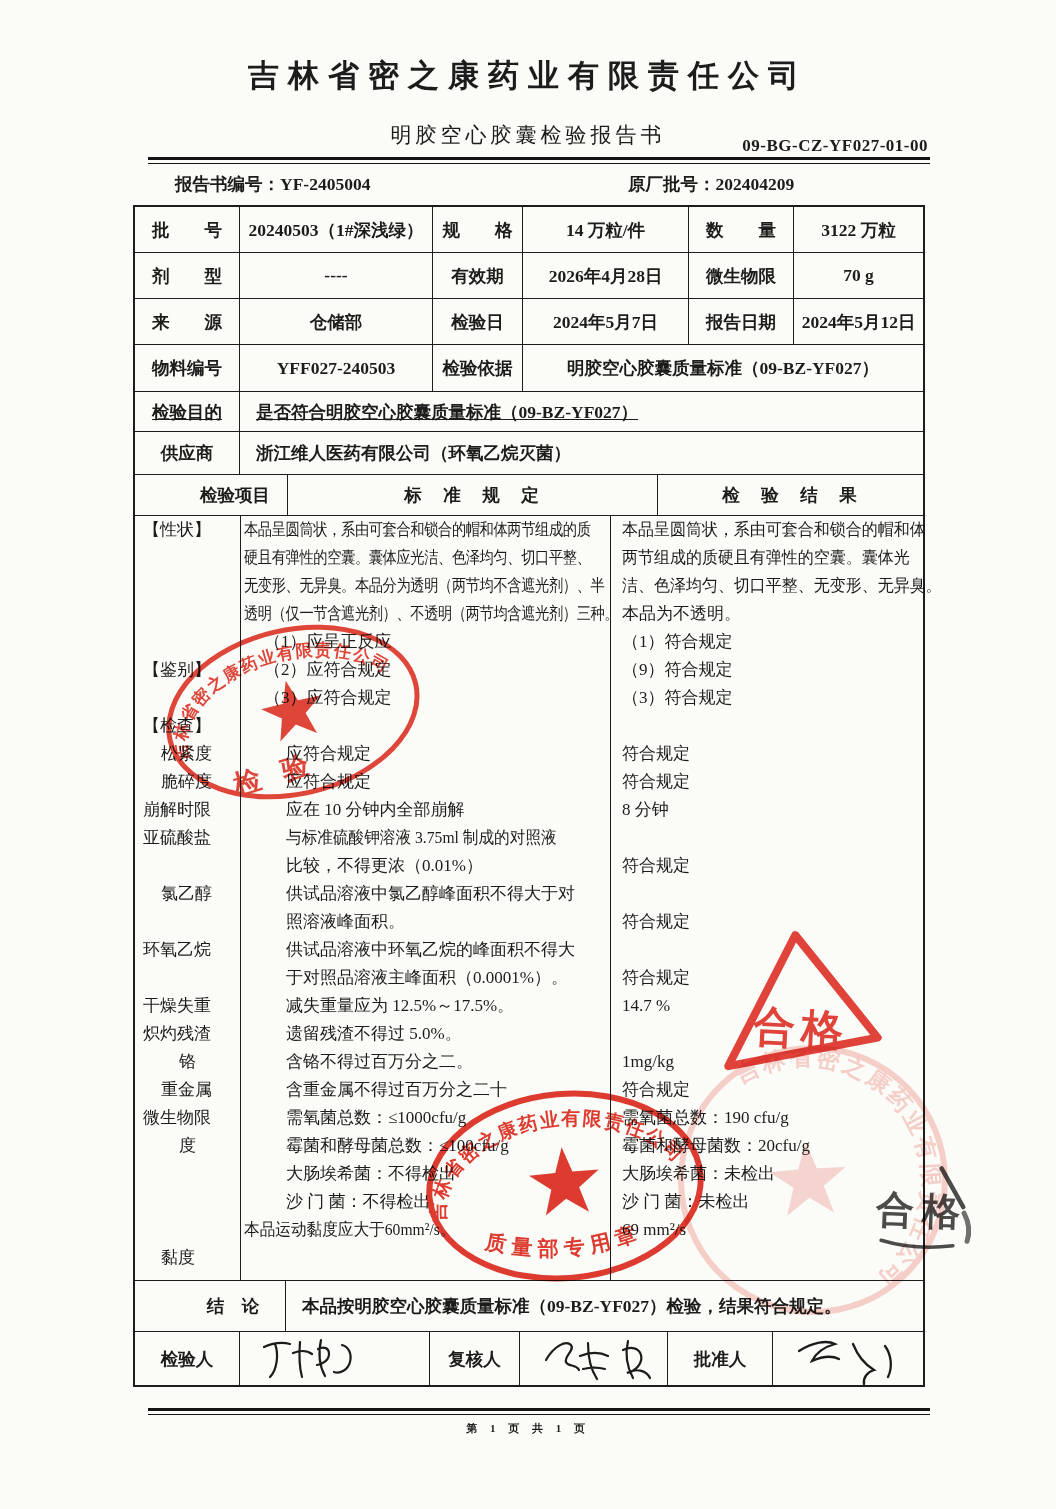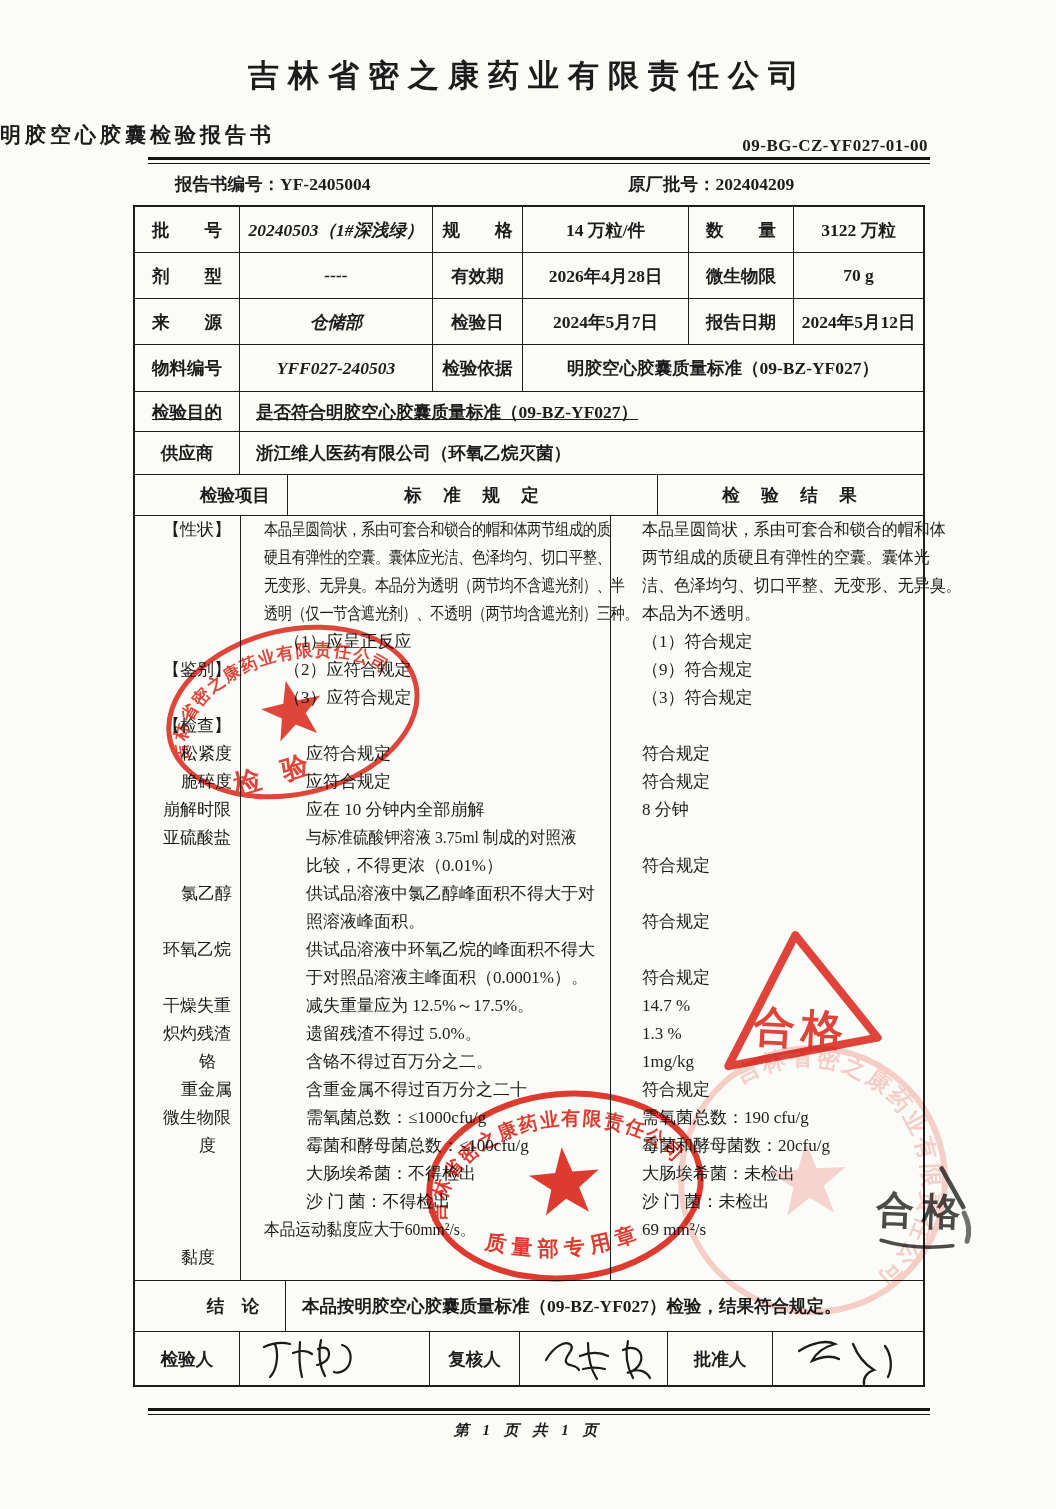--- a/index.html
+++ b/index.html
@@ -6,50 +6,50 @@
   body{
     width:1056px;height:1509px;background:#fbfbf8;overflow:hidden;
     font-family:"Liberation Serif","DejaVu Serif",serif;color:#1c1c1c;
     position:relative;
     -webkit-font-smoothing:antialiased;
   }
   .page{position:absolute;inset:0;}
   
   .company-title{position:absolute;top:55px;left:0;right:0;text-align:center;
     font-size:31px;font-weight:700;letter-spacing:9px;}
-  .doc-title{position:absolute;top:121px;left:0;right:0;
-    font-size:21px;font-weight:700;letter-spacing:4px;}
+  .doc-title{position:absolute;top:121px;left:0;right:0;text-align:center;
+    font-size:21px;font-weight:400;letter-spacing:4px;}
   .doc-code{position:absolute;top:136px;right:128px;font-size:17px;font-weight:700;letter-spacing:.5px;}
   .rule-double{position:absolute;left:148px;width:782px;height:3px;
     border-top:3.5px solid #151515;border-bottom:1.6px solid #151515;}
   .rule-top{top:157px;}
   .rule-bottom{top:1408px;}
   .report-ids{position:absolute;top:172px;left:133px;width:792px;font-size:17.5px;font-weight:600;}
   .report-ids .rid-left{position:absolute;left:42px;top:0;}
   .report-ids .rid-right{position:absolute;left:495px;top:0;}
 
   
   .main-table{position:absolute;top:205px;left:133px;width:788px;border:2px solid #1d1d1d;background:transparent;}
   .trow{display:flex;border-bottom:1.6px solid #1d1d1d;align-items:center;}
   .trow:last-child{border-bottom:none;}
   .cell{box-sizing:border-box;border-right:1.6px solid #1d1d1d;height:100%;
     display:flex;align-items:center;justify-content:center;font-size:17.5px;font-weight:600;
     white-space:nowrap;}
   .cell.last{border-right:none;}
   .cell.left{justify-content:flex-start;padding-left:16px;}
   .h45{height:45px;} .h46{height:46px;} .h39{height:39px;text-decoration:underline;} .h42{height:42px;font-family:Liberation Serif, serif;} .h40{height:40px;padding-left:48px;}
-  .w1{width:105px;} .w2{width:193px;font-style:italic;} .w3{width:90px;} .w4{width:166px;} .w5{width:105px;}
+  .w1{width:105px;} .w2{width:193px;} .w3{width:90px;} .w4{width:166px;} .w5{width:105px;}
   .wrest{flex:1;}
   .hdr{letter-spacing:2px;}
 
   
   .content-wrap{position:relative;height:764px;border-bottom:1.6px solid #1d1d1d;}
   .vline{position:absolute;top:0;bottom:0;width:0;border-left:1.6px solid #1d1d1d;}
   .vline.v1{left:105px;} .vline.v2{left:475px;}
-  .cline{display:flex;height:28px;line-height:28px;font-size:17px;font-weight:500;padding-left:20px;}
+  .cline{display:flex;height:28px;line-height:28px;font-size:17px;font-weight:500;}
   .c-lab{width:105px;flex:none;box-sizing:border-box;padding-left:8px;white-space:nowrap;overflow:visible;}
   .c-std{width:370px;flex:none;box-sizing:border-box;padding-left:4px;white-space:nowrap;overflow:visible;}
   .c-res{flex:1;box-sizing:border-box;padding-left:12px;white-space:nowrap;overflow:visible;}
   .c-lab .pad1{margin-left:18px;display:inline-block;}
   .c-lab .ctr{margin-left:36px;display:inline-block;}
   .ind{margin-left:42px;display:inline-block;}
   .ind2{margin-left:20px;display:inline-block;}
   .sq85{display:inline-block;transform:scaleX(.84);transform-origin:0 50%;letter-spacing:-.5px;}
   .sq92{display:inline-block;transform:scaleX(.92);transform-origin:0 50%;}
   .sq95{display:inline-block;transform:scaleX(.94);transform-origin:0 50%;}
@@ -57,21 +57,21 @@
   
   .concl-row{height:50px;padding-left:46px;}
   .concl-text{font-size:17.5px;}
   .sig-row{height:53px;}
   .sigcell{position:relative;}
   .sigcell svg{position:absolute;left:18px;top:4px;}
   .sw2{width:190px;} .sw4{width:148px;} .sw6{width:123px;}
 
   
   .footer-page{position:absolute;top:1421px;left:0;right:0;text-align:center;
-    font-size:15px;letter-spacing:5px;font-weight:600;font-style:italic;}
+    font-size:11px;letter-spacing:5px;font-weight:600;}
 
   
   .stamp{position:absolute;pointer-events:none;mix-blend-mode:multiply;}
   .stamp-inspect{left:158px;top:620px;transform:rotate(-13deg);opacity:.88;}
   .stamp-qc{left:420px;top:1086px;transform:rotate(-5deg);opacity:.93;}
   .stamp-pass-tri{left:712px;top:925px;transform:rotate(-4deg);opacity:.92;}
   .stamp-faint{left:668px;top:1035px;transform:rotate(68deg);opacity:.42;}
   .stamp-pass-black{left:868px;top:1162px;transform:rotate(2deg);opacity:.85;}
   svg text{font-family:"Liberation Serif","DejaVu Serif",serif;}
 </style>
@@ -230,21 +230,20 @@
           <div class="c-res"><span class="">符合规定</span></div>
         </div>
         <div class="cline">
           <div class="c-lab"><span class="">干燥失重</span></div>
           <div class="c-std"><span class="ind">减失重量应为 12.5%～17.5%。</span></div>
           <div class="c-res"><span class="">14.7 %</span></div>
         </div>
         <div class="cline">
           <div class="c-lab"><span class="">炽灼残渣</span></div>
           <div class="c-std"><span class="ind">遗留残渣不得过 5.0%。</span></div>
-          <div class="c-res"><span class="">1.3 %</span></div>
         </div>
         <div class="cline">
           <div class="c-lab"><span class="ctr">铬</span></div>
           <div class="c-std"><span class="ind">含铬不得过百万分之二。</span></div>
           <div class="c-res"><span class="">1mg/kg</span></div>
         </div>
         <div class="cline">
           <div class="c-lab"><span class="pad1">重金属</span></div>
           <div class="c-std"><span class="ind">含重金属不得过百万分之二十</span></div>
           <div class="c-res"><span class="">符合规定</span></div>

